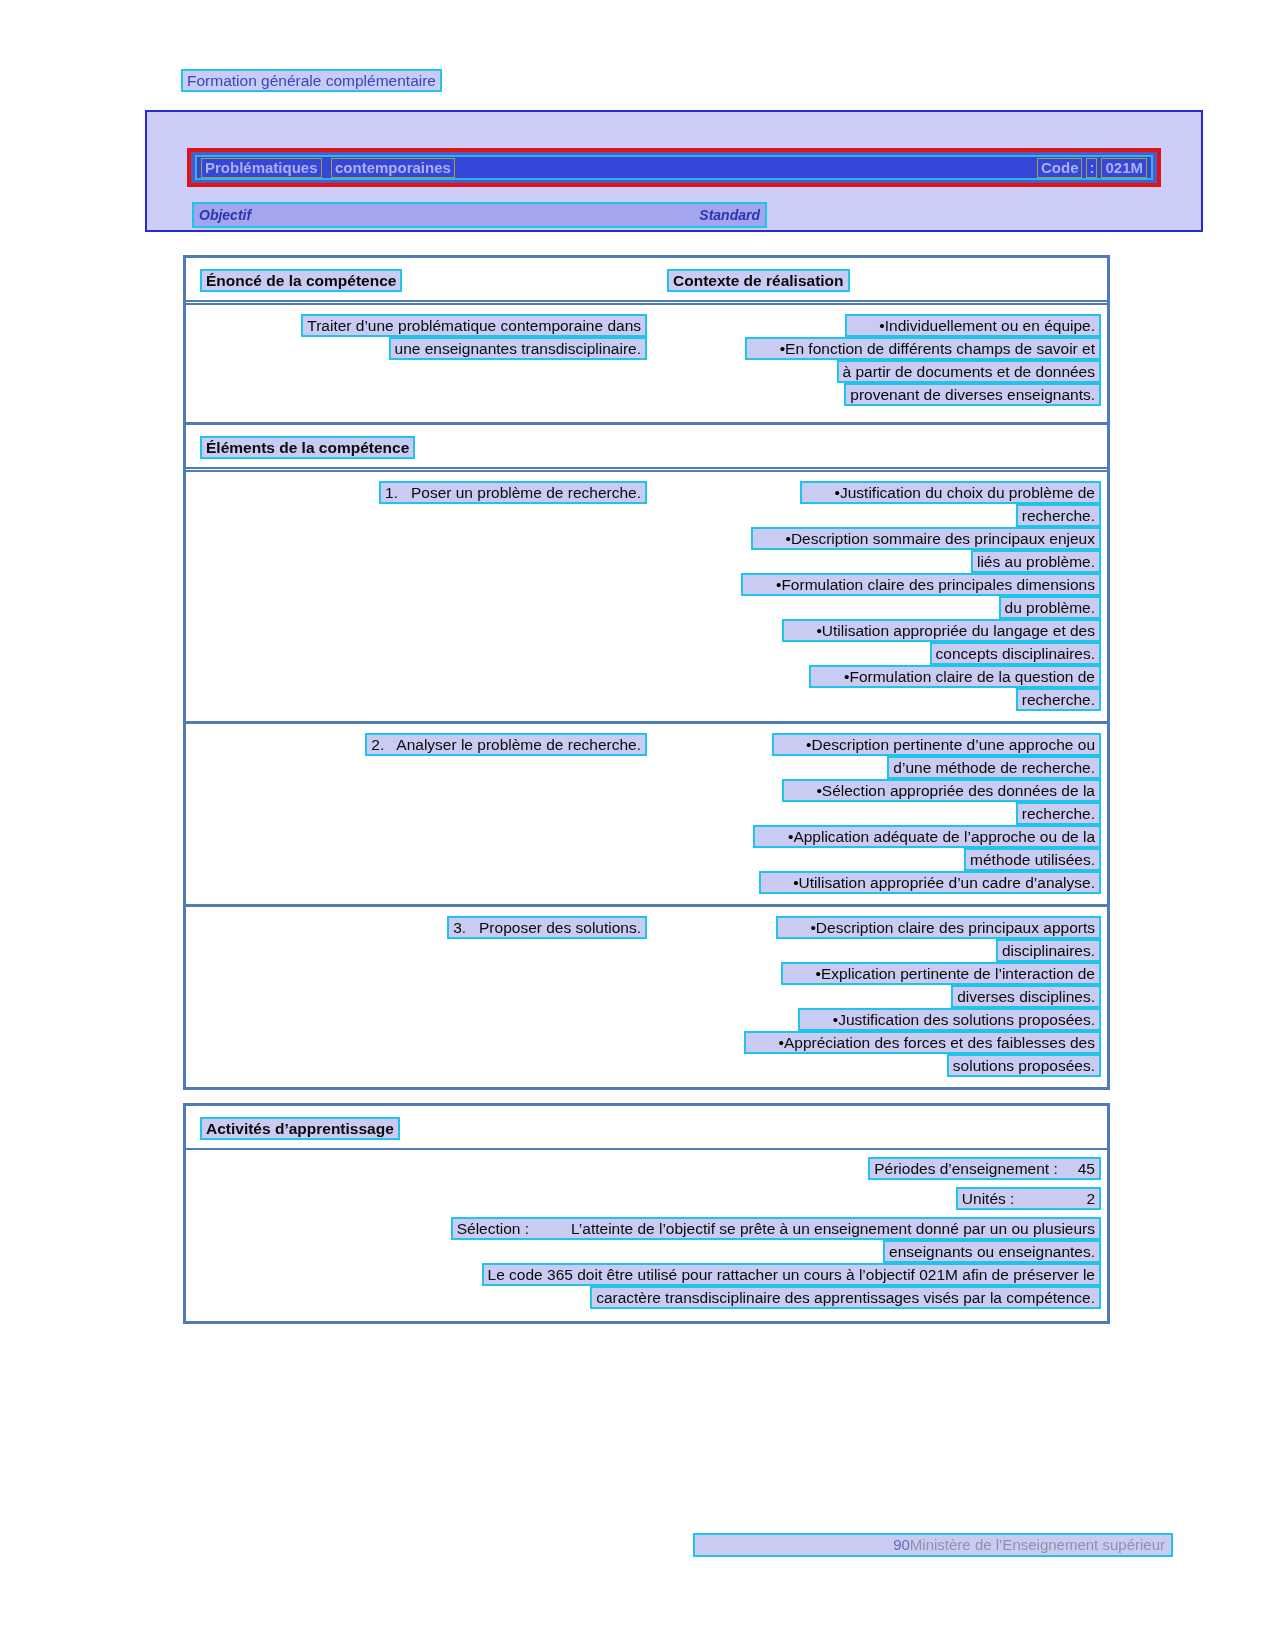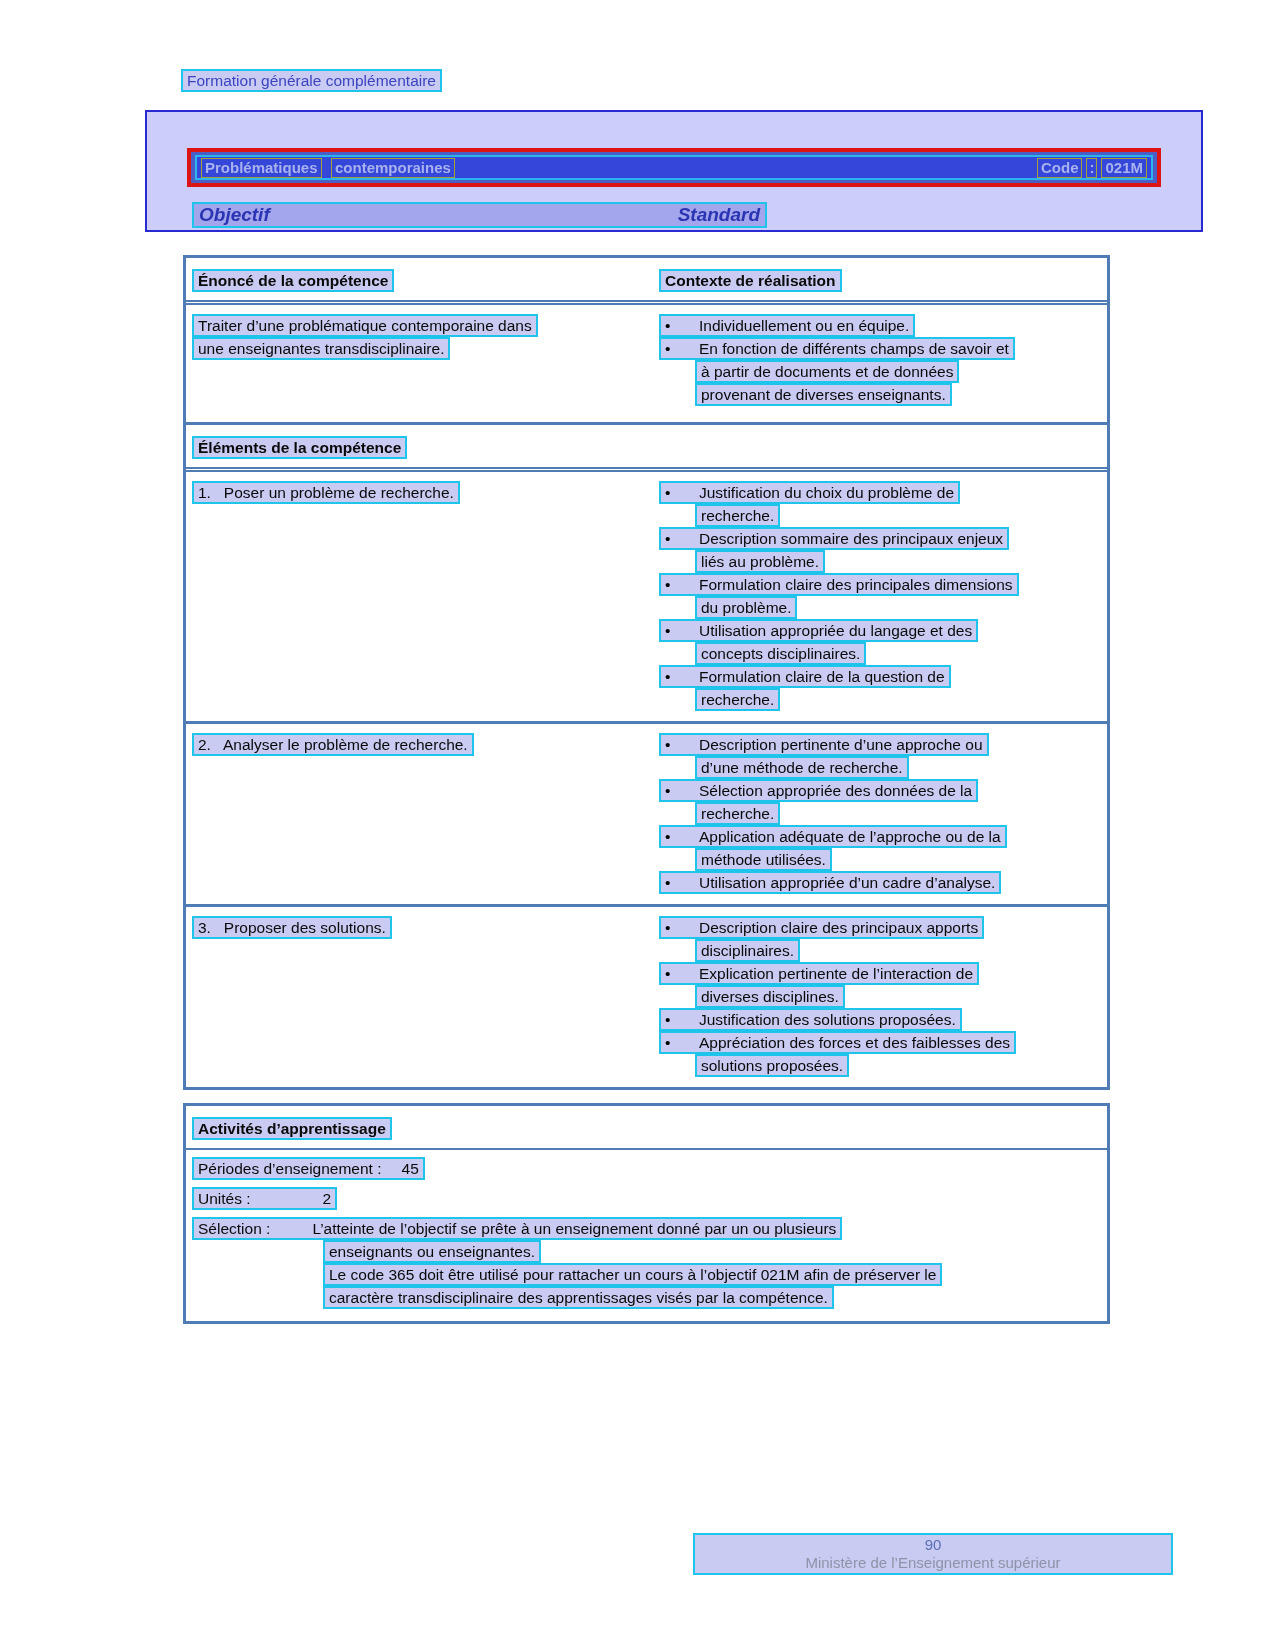--- a/index.html
+++ b/index.html
@@ -14,21 +14,21 @@
   .hl {
     display: inline-block;
     background: var(--highlight_fill, #c9cbf2);
     border: 2px solid var(--highlight_border, #1fc4ea);
     padding: 1px 4px;
     font-size: 15.5px; line-height: 17px;
     white-space: pre;
     color: var(--body_text, #0a0a0a);
   }
   .b { font-weight: bold; }
-  .line { font-size: 0; }
+  .line { font-size: 0; text-align: right; }
   .cont { margin-left: 36px; }
   .cont-p { margin-left: 131px; }
   .dot { display: inline-block; width: 34px; color: #000; }
   .gap { display: inline-block; }
   .g20 { width: 20px; } .g72 { width: 72px; } .g42 { width: 42px; }
 
   .top-label { position: absolute; left: 143px; top: 69px; color: var(--header_label_text, #3b44c0); }
 
   
   .outer-box {
@@ -58,46 +58,46 @@
   .banner-code { display: flex; gap: 4px; align-items: center; }
   .wbox-sep { padding: 0 2px; }
   .heading-row {
     position: absolute; left: 45px; top: 90px; width: 575px; height: 26px;
     background: var(--heading_fill, #a3a6ec);
     border: 2px solid var(--highlight_border, #1fc4ea);
     display: flex; justify-content: space-between; align-items: center;
     padding: 0 5px;
   }
   .heading-row span {
-    font-size: 19px; font-weight: bold; font-style: italic;
+    font-size: 14px; font-weight: bold; font-style: italic;
     color: var(--heading_text, #2b34b2);
   }
 
   
   .doc-table {
     position: absolute; left: 145px; width: 927px;
     background: #ffffff; border: 3px solid var(--table_border, #4f7cb5);
   }
   .t1 { top: 255px; } .t2 { top: 422px; } .t3 { top: 1103px; }
   .t-header, .t-row { display: grid; grid-template-columns: 467px 1fr; }
-  .t-header { border-bottom: 5px double var(--table_border, #4f7cb5); }
+  .t-header { border-bottom: 5px double var(--table_border, #4f7cb5); padding-left: 8px; }
   .th-single { display: block; border-bottom: 2px solid var(--table_border, #4f7cb5); }
   .t-header .cell { padding: 11px 6px 8px 6px; }
   .cell { padding: 9px 6px 10px 6px; }
   .t1 .t-row .cell { padding-bottom: 16px; }
   .t-row.sep { border-top: 3px solid var(--table_border, #4f7cb5); }
   .t3-body { padding: 7px 6px 12px 6px; }
   .t3-body .sp { margin-bottom: 7px; }
 
   .footer {
     position: absolute; left: 655px; top: 1533px; width: 480px;
     background: var(--highlight_fill, #c9cbf2);
     border: 2px solid var(--highlight_border, #1fc4ea);
     display: flex; justify-content: flex-end; align-items: center;
-    padding: 1px 6px; font-size: 15px; line-height: 18px; flex-direction: column;
+    padding: 1px 6px; font-size: 15px; line-height: 18px;
   }
   .footer .pg { color: var(--footer_page_text, #5b6fb6); }
   .footer .min { color: var(--footer_ministry_text, #8d93a6); }
 </style>
 </head>
 <body>
 
 <div class="page">
 
   <span class="hl top-label">Formation générale complémentaire</span>

